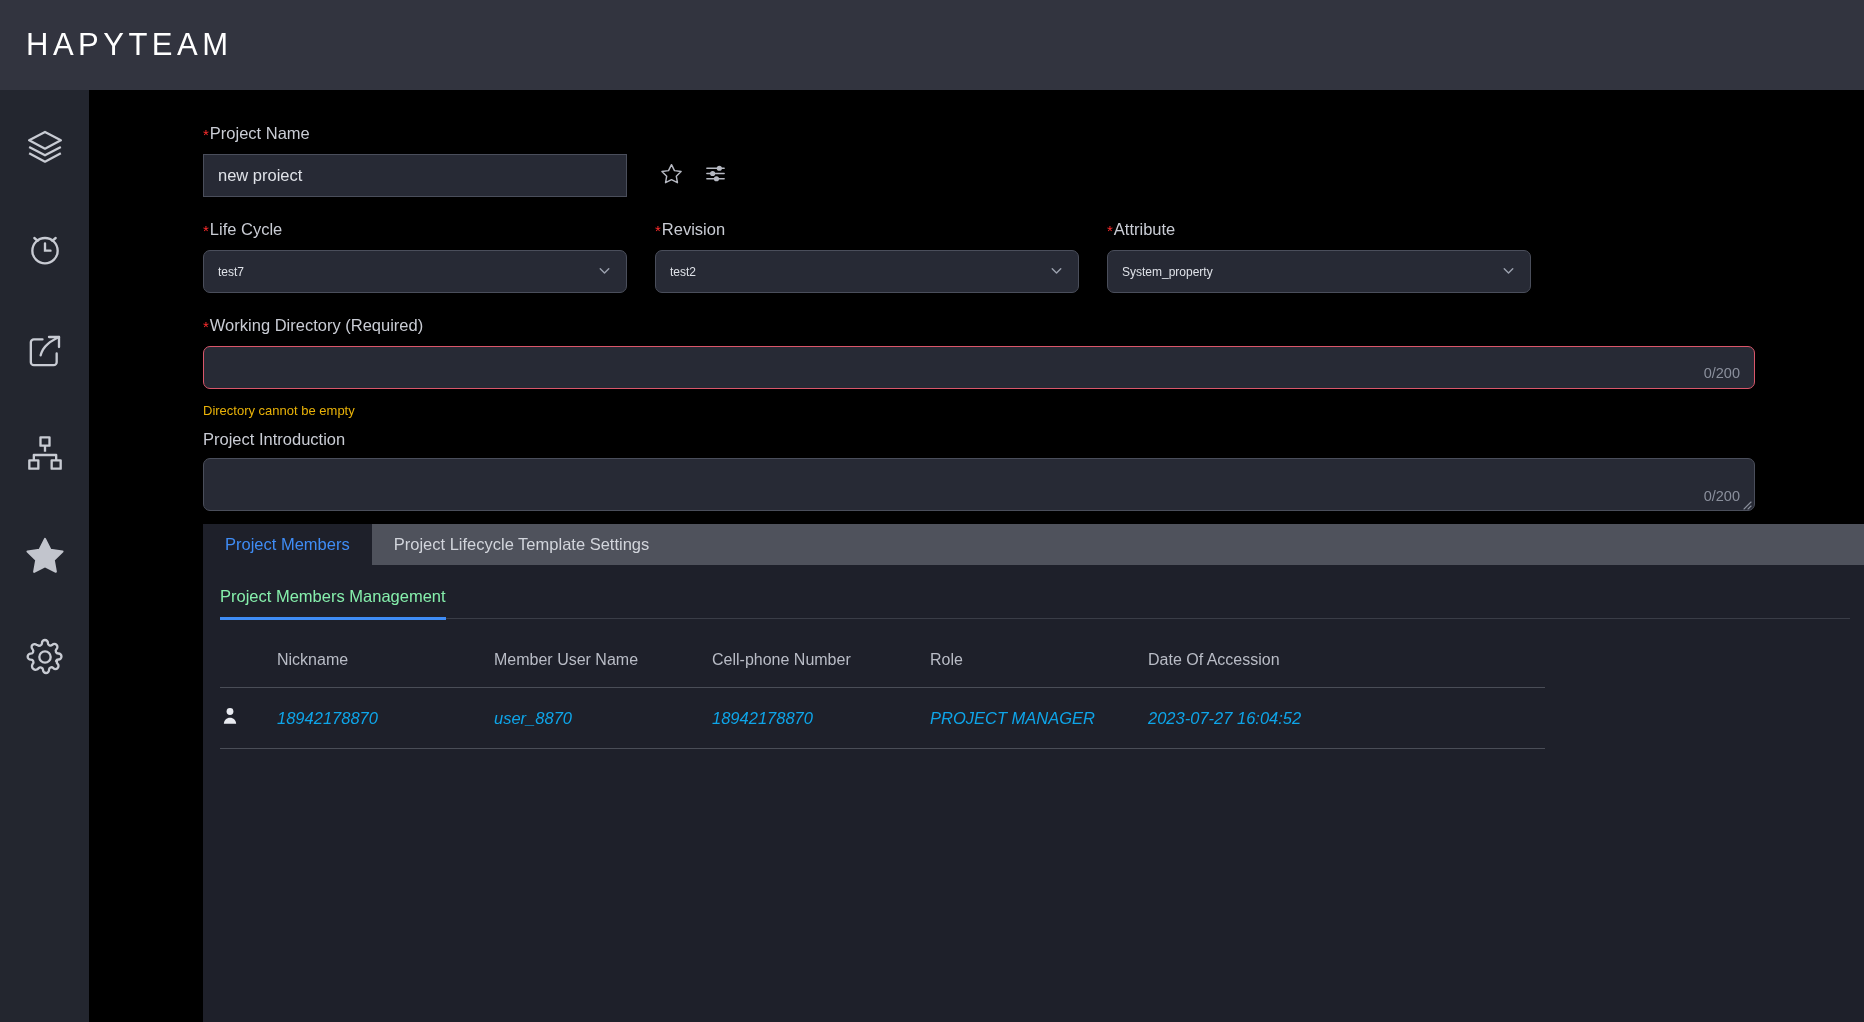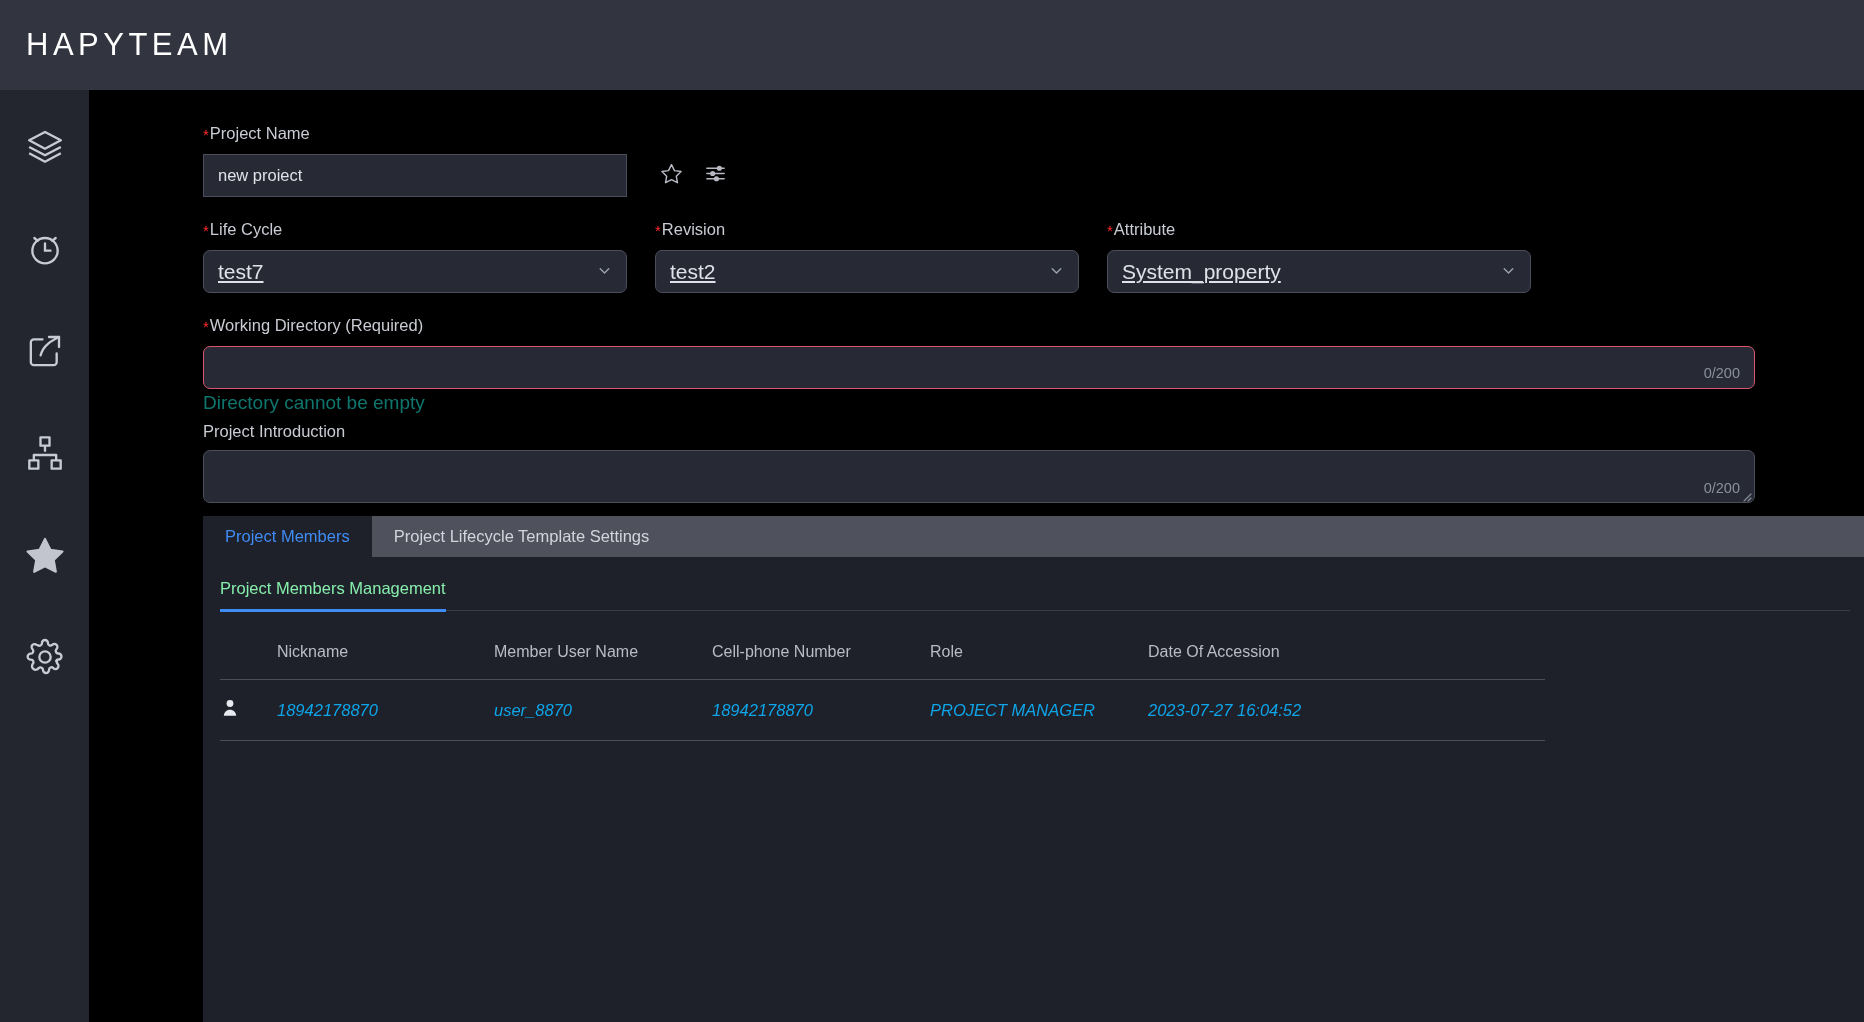--- a/index.html
+++ b/index.html
@@ -98,44 +98,43 @@
   .select-box {
     position: relative;
     background: #272a35;
     border: 1px solid #4a4e5b;
     border-radius: 7px;
     height: 43px;
     display: flex;
     align-items: center;
     padding: 0 14px;
     color: #dfe2e8;
-    font-size: 21px;
+    font-size: 12px;
     cursor: pointer;
-    text-decoration: underline;
   }
   .select-box .chev {
     position: absolute; right: 13px; top: 50%;
     transform: translateY(-50%);
   }
 
   .wide-wrap { margin-top: 22px; width: 1552px; }
   .dir-input {
     background: #272a35;
     border: 1px solid #d9566a;
     border-radius: 7px;
     height: 43px;
     width: 1552px;
     display: flex;
     align-items: center;
     justify-content: flex-end;
     padding: 0 14px;
     cursor: text;
   }
   .counter { color: #8a8f9c; font-size: 14.5px; margin-top: 11px; }
-  .err-msg { color: #0f766e; font-size: 19px; margin-top: 5px; line-height: 18px; }
+  .err-msg { color: #eab308; font-size: 13px; margin-top: 13px; line-height: 18px; }
 
   .intro-label { font-size: 16.5px; color: #c9ccd4; margin-top: 10px; margin-bottom: 9px; }
   .intro-area {
     position: relative;
     background: #272a35;
     border: 1px solid #4a4e5b;
     border-radius: 7px;
     height: 53px;
     width: 1552px;
     display: flex;

